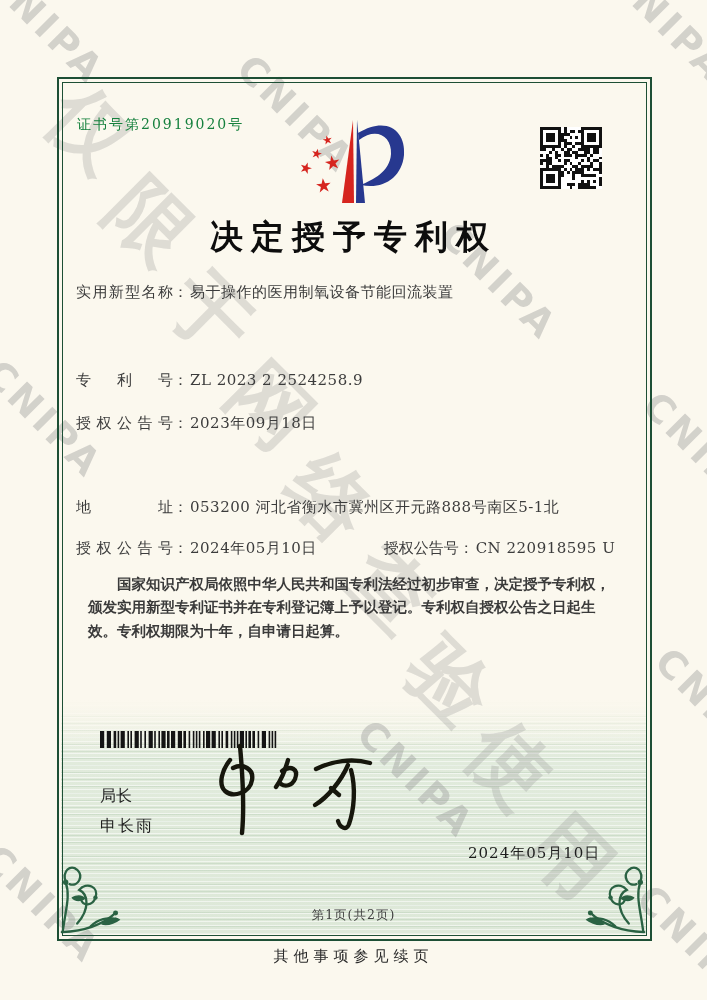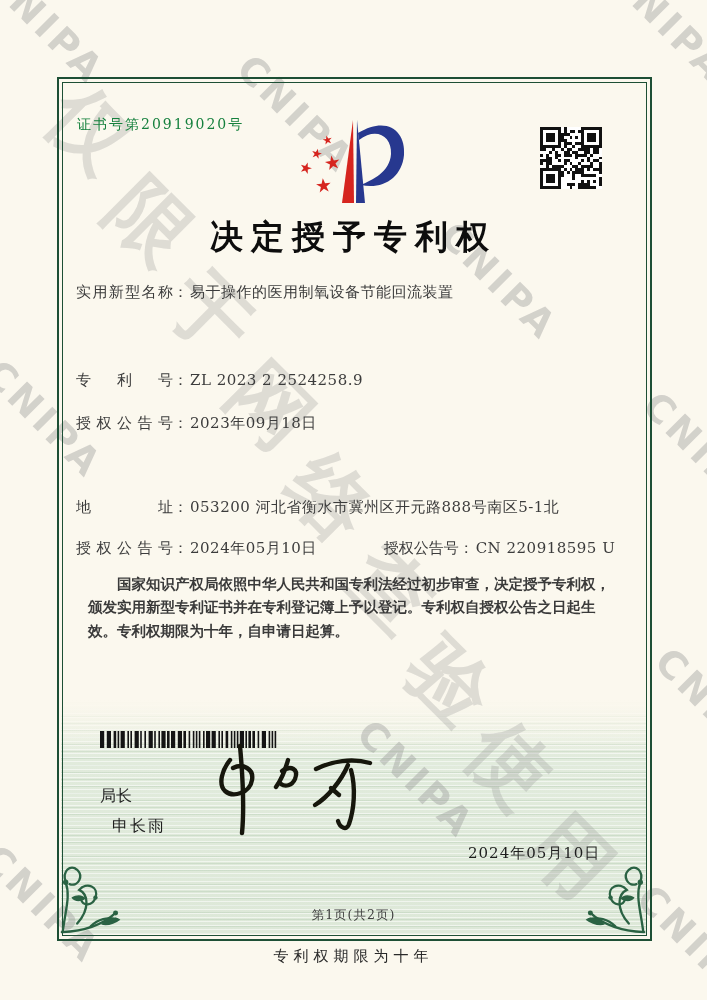--- a/index.html
+++ b/index.html
@@ -54,21 +54,21 @@
   .pair2{margin-left:62px;}
   
   .paras{position:absolute;left:88px;top:572px;width:534px;z-index:3;
          font-size:14.5px;line-height:1.62;color:#3a3a3a;font-weight:bold;}
   .paras p{margin:0 0 8px 0;text-indent:2em;}
   
   .barcode{position:absolute;left:100px;top:731px;z-index:3;}
   .dir-title{position:absolute;left:100px;top:786px;z-index:3;font-size:16px;color:#1f1f1f;
              font-family:"DejaVu Sans","Liberation Sans",sans-serif;}
   .dir-name{position:absolute;left:100px;top:816px;z-index:3;font-size:16px;color:#1f1f1f;
-            font-family:"DejaVu Sans","Liberation Sans",sans-serif;letter-spacing:2px;margin-left:12px;}
+            font-family:"DejaVu Sans","Liberation Sans",sans-serif;letter-spacing:2px;}
   .sig{position:absolute;left:200px;top:740px;z-index:3;}
   .issue-date{position:absolute;left:468px;top:844px;z-index:3;font-size:15px;color:#1e1e1e;letter-spacing:1px;}
   .page-ind{position:absolute;left:0;right:0;top:907px;z-index:3;text-align:center;
             font-size:12.5px;color:#3e3e3e;letter-spacing:1px;}
   .cont-note{position:absolute;left:0;right:0;top:947px;z-index:3;text-align:center;
              font-size:15px;color:#2a2a2a;letter-spacing:5px;}
 </style>
 </head>
 <body>
 
@@ -368,15 +368,15 @@
       <path d="M82,31 C91,25 99,29 95,39 C92,46 85,47 81,44"></path>
       <path d="M116,29 C132,21 152,18 170,23"></path>
       <path d="M148,25 C141,41 128,57 115,65"></path>
       <path d="M151,30 C156,48 154,70 149,84 C147,91 140,88 138,81"></path>
       <path d="M131,48 L139,55"></path>
     </g>
   </svg>
   <div class="issue-date">2024年05月10日</div>
 
   <div class="page-ind">第1页(共2页)</div>
-  <div class="cont-note">专利权期限为十年</div>
+  <div class="cont-note">其他事项参见续页</div>
 
 </div>
 
 </body></html>

